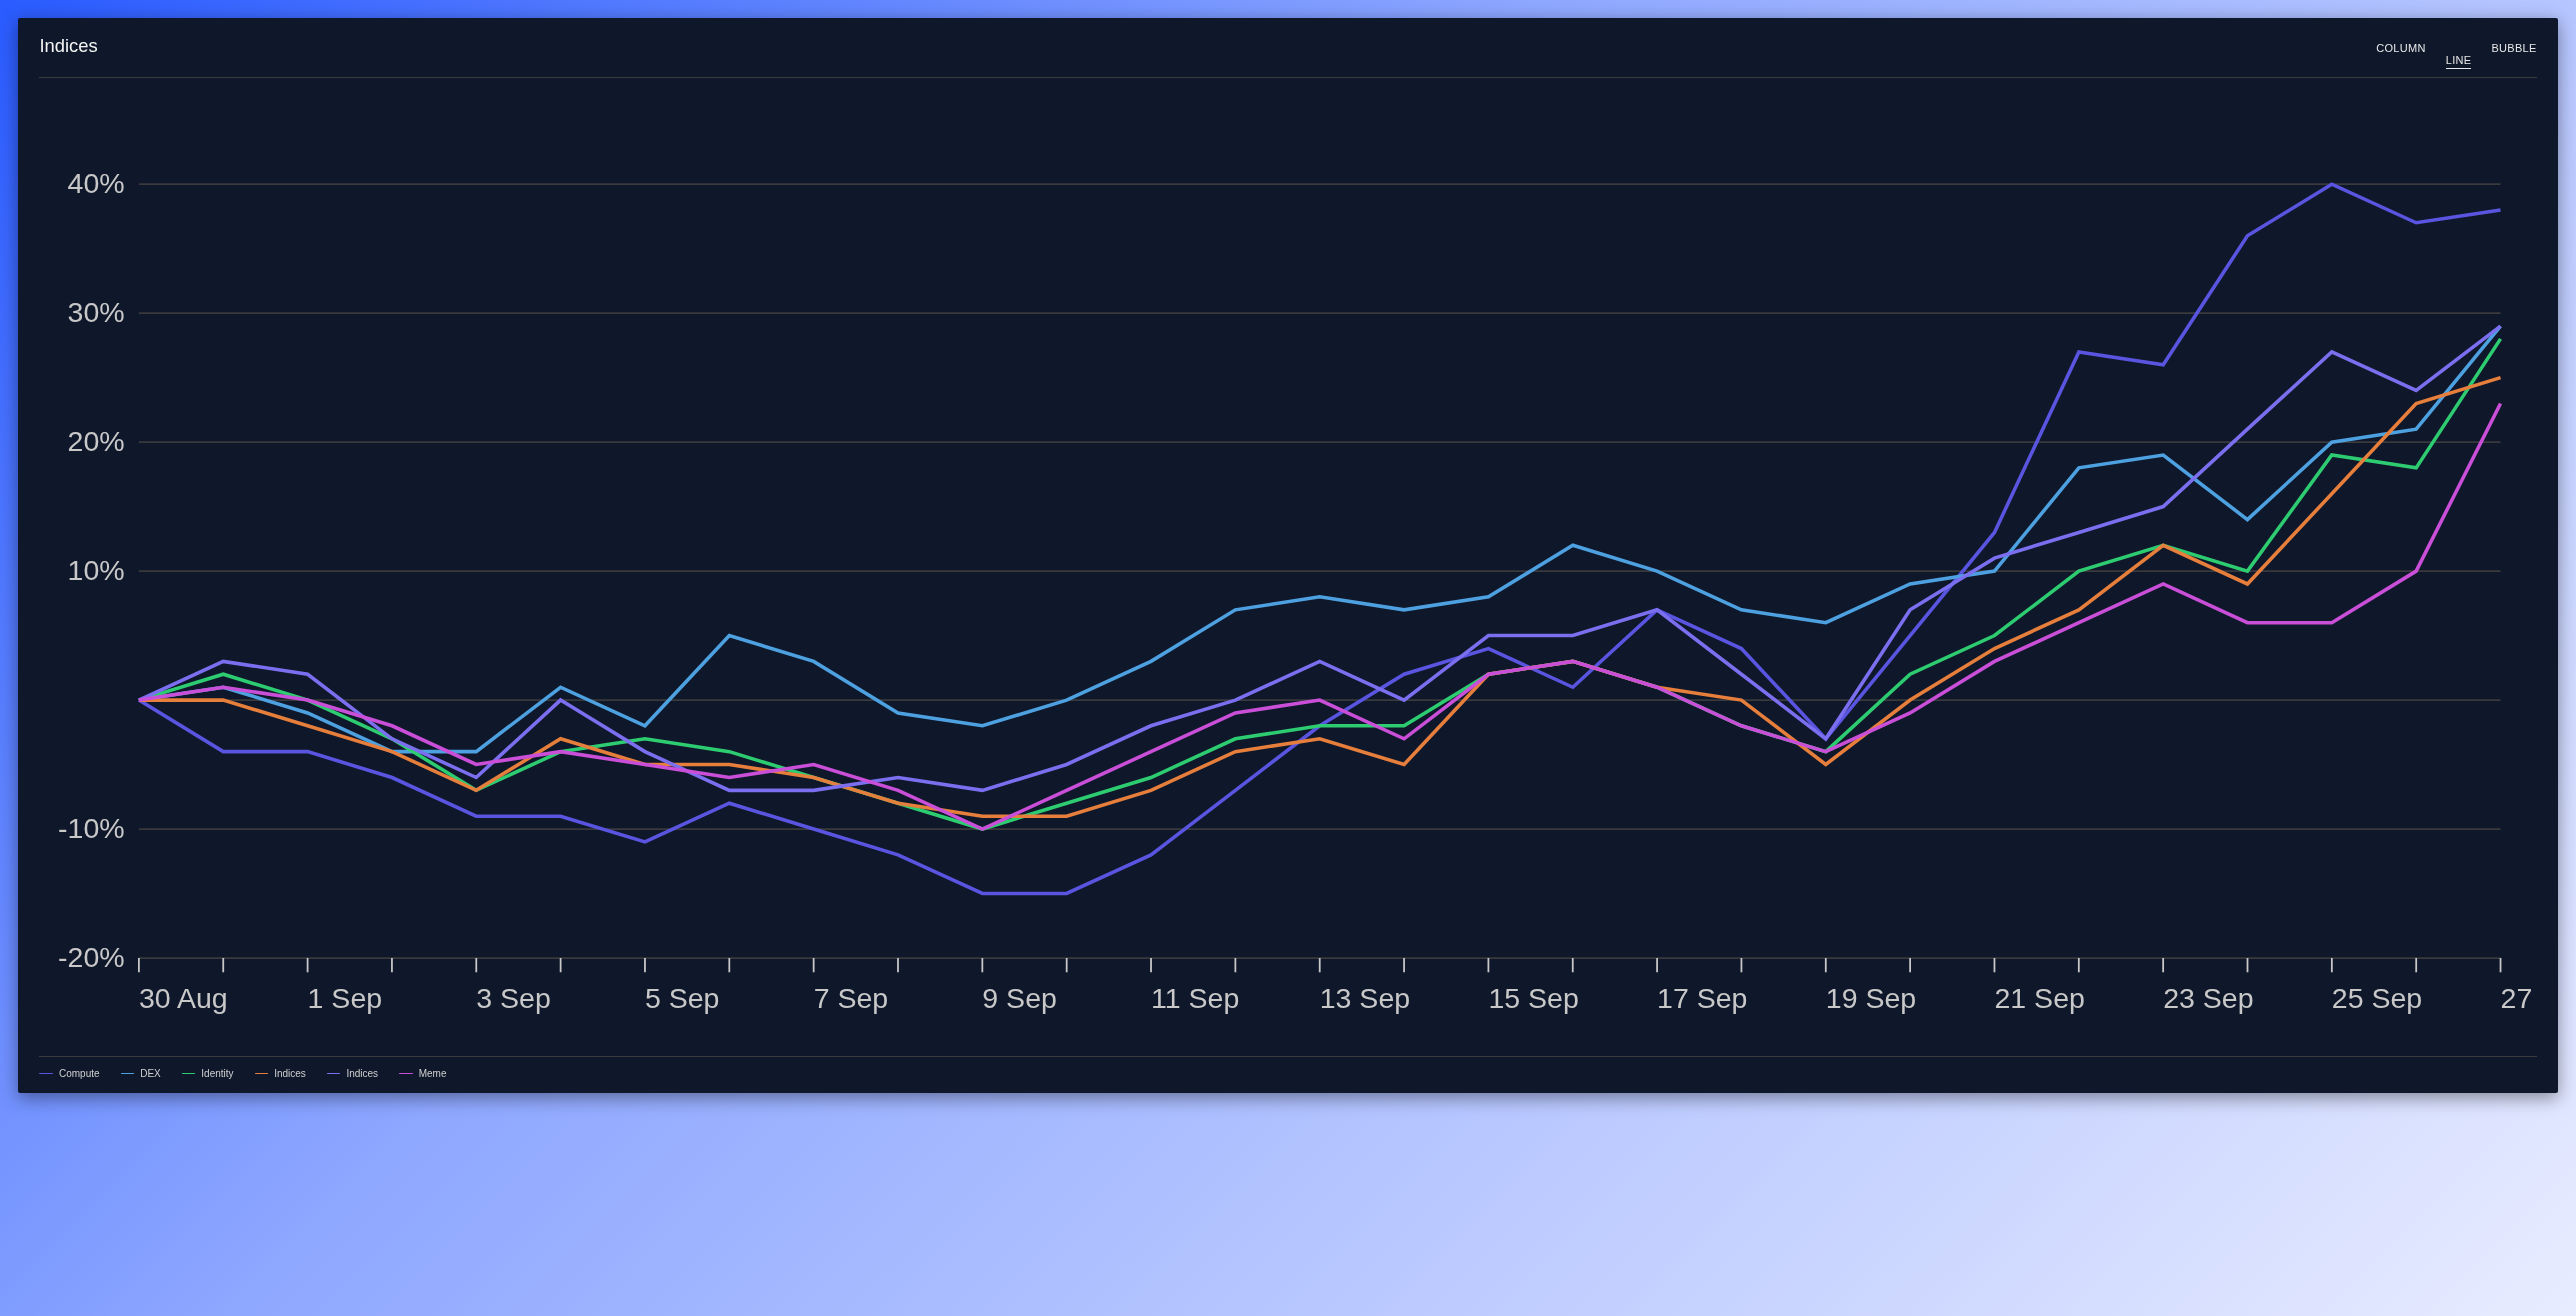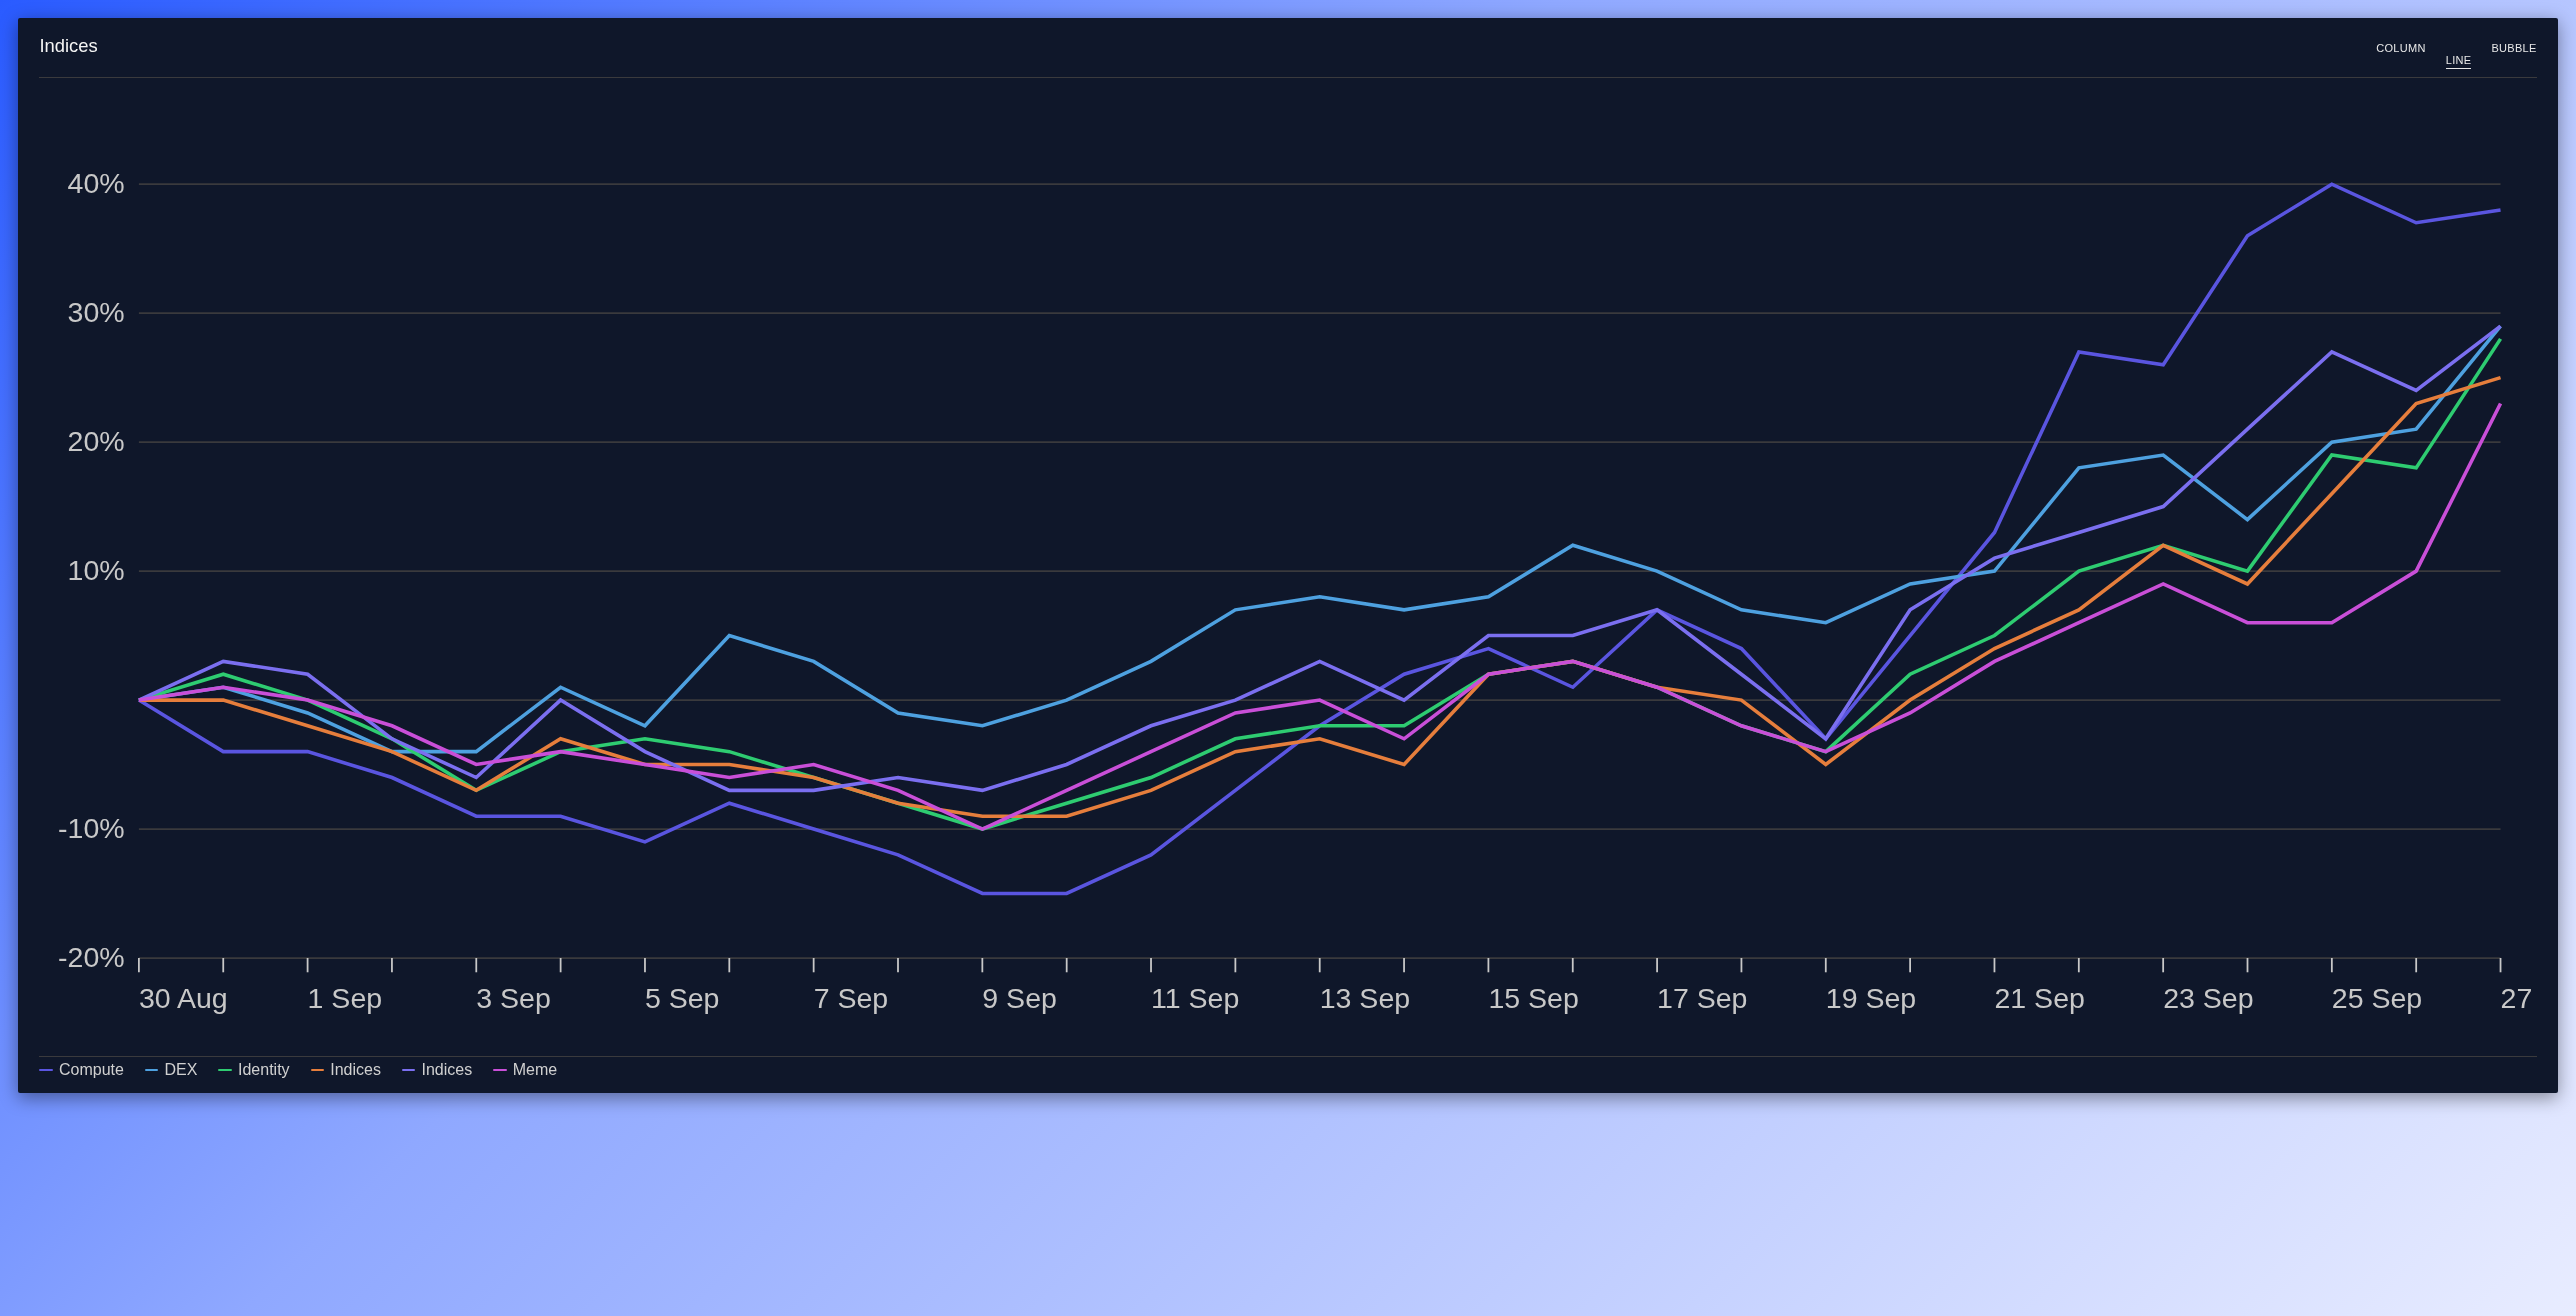--- a/index.html
+++ b/index.html
@@ -49,24 +49,24 @@
   width: 100%;
 }
 svg { display: block; width: 100%; height: auto; }
 .grid-line { stroke: #3a3a3d; stroke-width: 1; }
 .axis-text { fill: #c8c8c8; font-size: 16px; }
 .tick-mark { stroke: #c8c8c8; stroke-width: 1; }
 .series-line { fill: none; stroke-width: 2; }
 .legend {
   display: flex;
   gap: 21px;
-  padding-top: 4px;
+  padding-top: 11px;
   border-top: 0.6px solid #3a3a3d;
   margin-top: 8.6px;
-  font-size: 16px;
+  font-size: 10px;
   color: #d0d0d0;
   align-items: center;
 }
 .legend-item { display: flex; align-items: center; gap: 6.1px; cursor: pointer; }
 .legend-swatch { width: 13.5px; height: 1.8px; border-radius: 1.2px; }
 </style>
 
 
 
 

